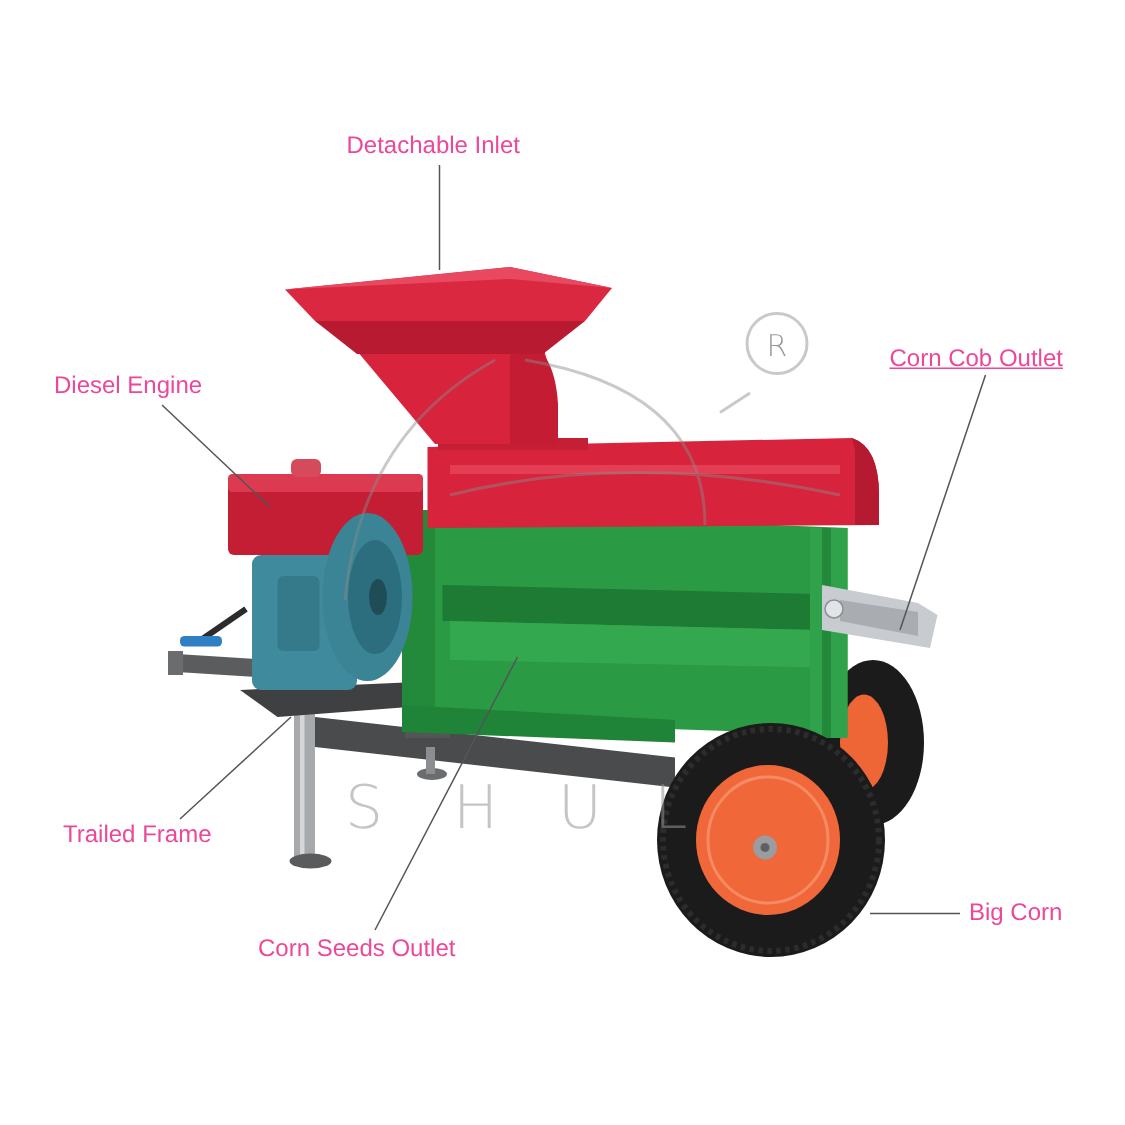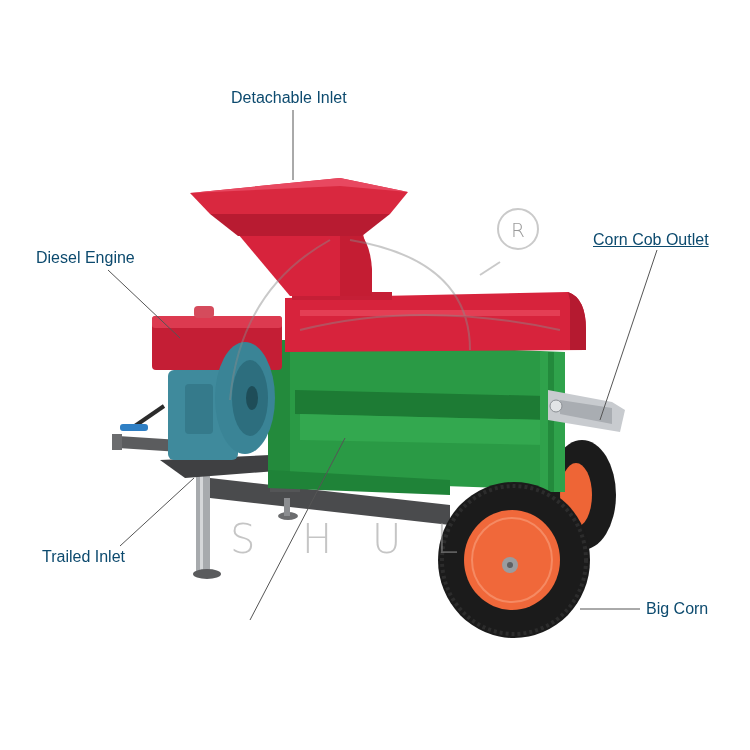--- a/index.html
+++ b/index.html
@@ -7,21 +7,21 @@
       position: relative;
       width: 750px; height: 750px;
       background: #ffffff;
       overflow: hidden;
       font-family: "Liberation Sans", "DejaVu Sans", sans-serif;
     }
     #art { position: absolute; left: 0; top: 0; }
     .label {
       position: absolute;
       font-size: 16px;
-      color: #0c4a6e;
+      color: #ec4899;
       white-space: nowrap;
       line-height: 18px;
     }
     .wm-letter {
       position: absolute;
       font-family: "DejaVu Sans", sans-serif;
       font-weight: 200;
       font-size: 40px;
       color: rgba(150,150,150,0.55);
       letter-spacing: 0;
@@ -133,15 +133,16 @@
   <div>
     <span class="wm-letter" style="left:230px;top:516px;">S</span>
     <span class="wm-letter" style="left:302px;top:516px;">H</span>
     <span class="wm-letter" style="left:372px;top:516px;">U</span>
     <span class="wm-letter" style="left:436px;top:516px;">L</span>
   </div>
 
   <div class="label" style="left:231px;top:89px;">Detachable Inlet</div>
   <div class="label" style="left:36px;top:249px;text-align:center;">Diesel Engine</div>
   <div class="label" style="left:593px;top:231px;text-decoration:underline;">Corn Cob Outlet</div>
-  <div class="label" style="left:42px;top:548px;">Trailed Inlet</div>
+  <div class="label" style="left:42px;top:548px;">Trailed Frame</div>
+  <div class="label" style="left:172px;top:624px;">Corn Seeds Outlet</div>
   <div class="label" style="left:646px;top:600px;">Big Corn</div>
 </div>
 
 </body></html>

